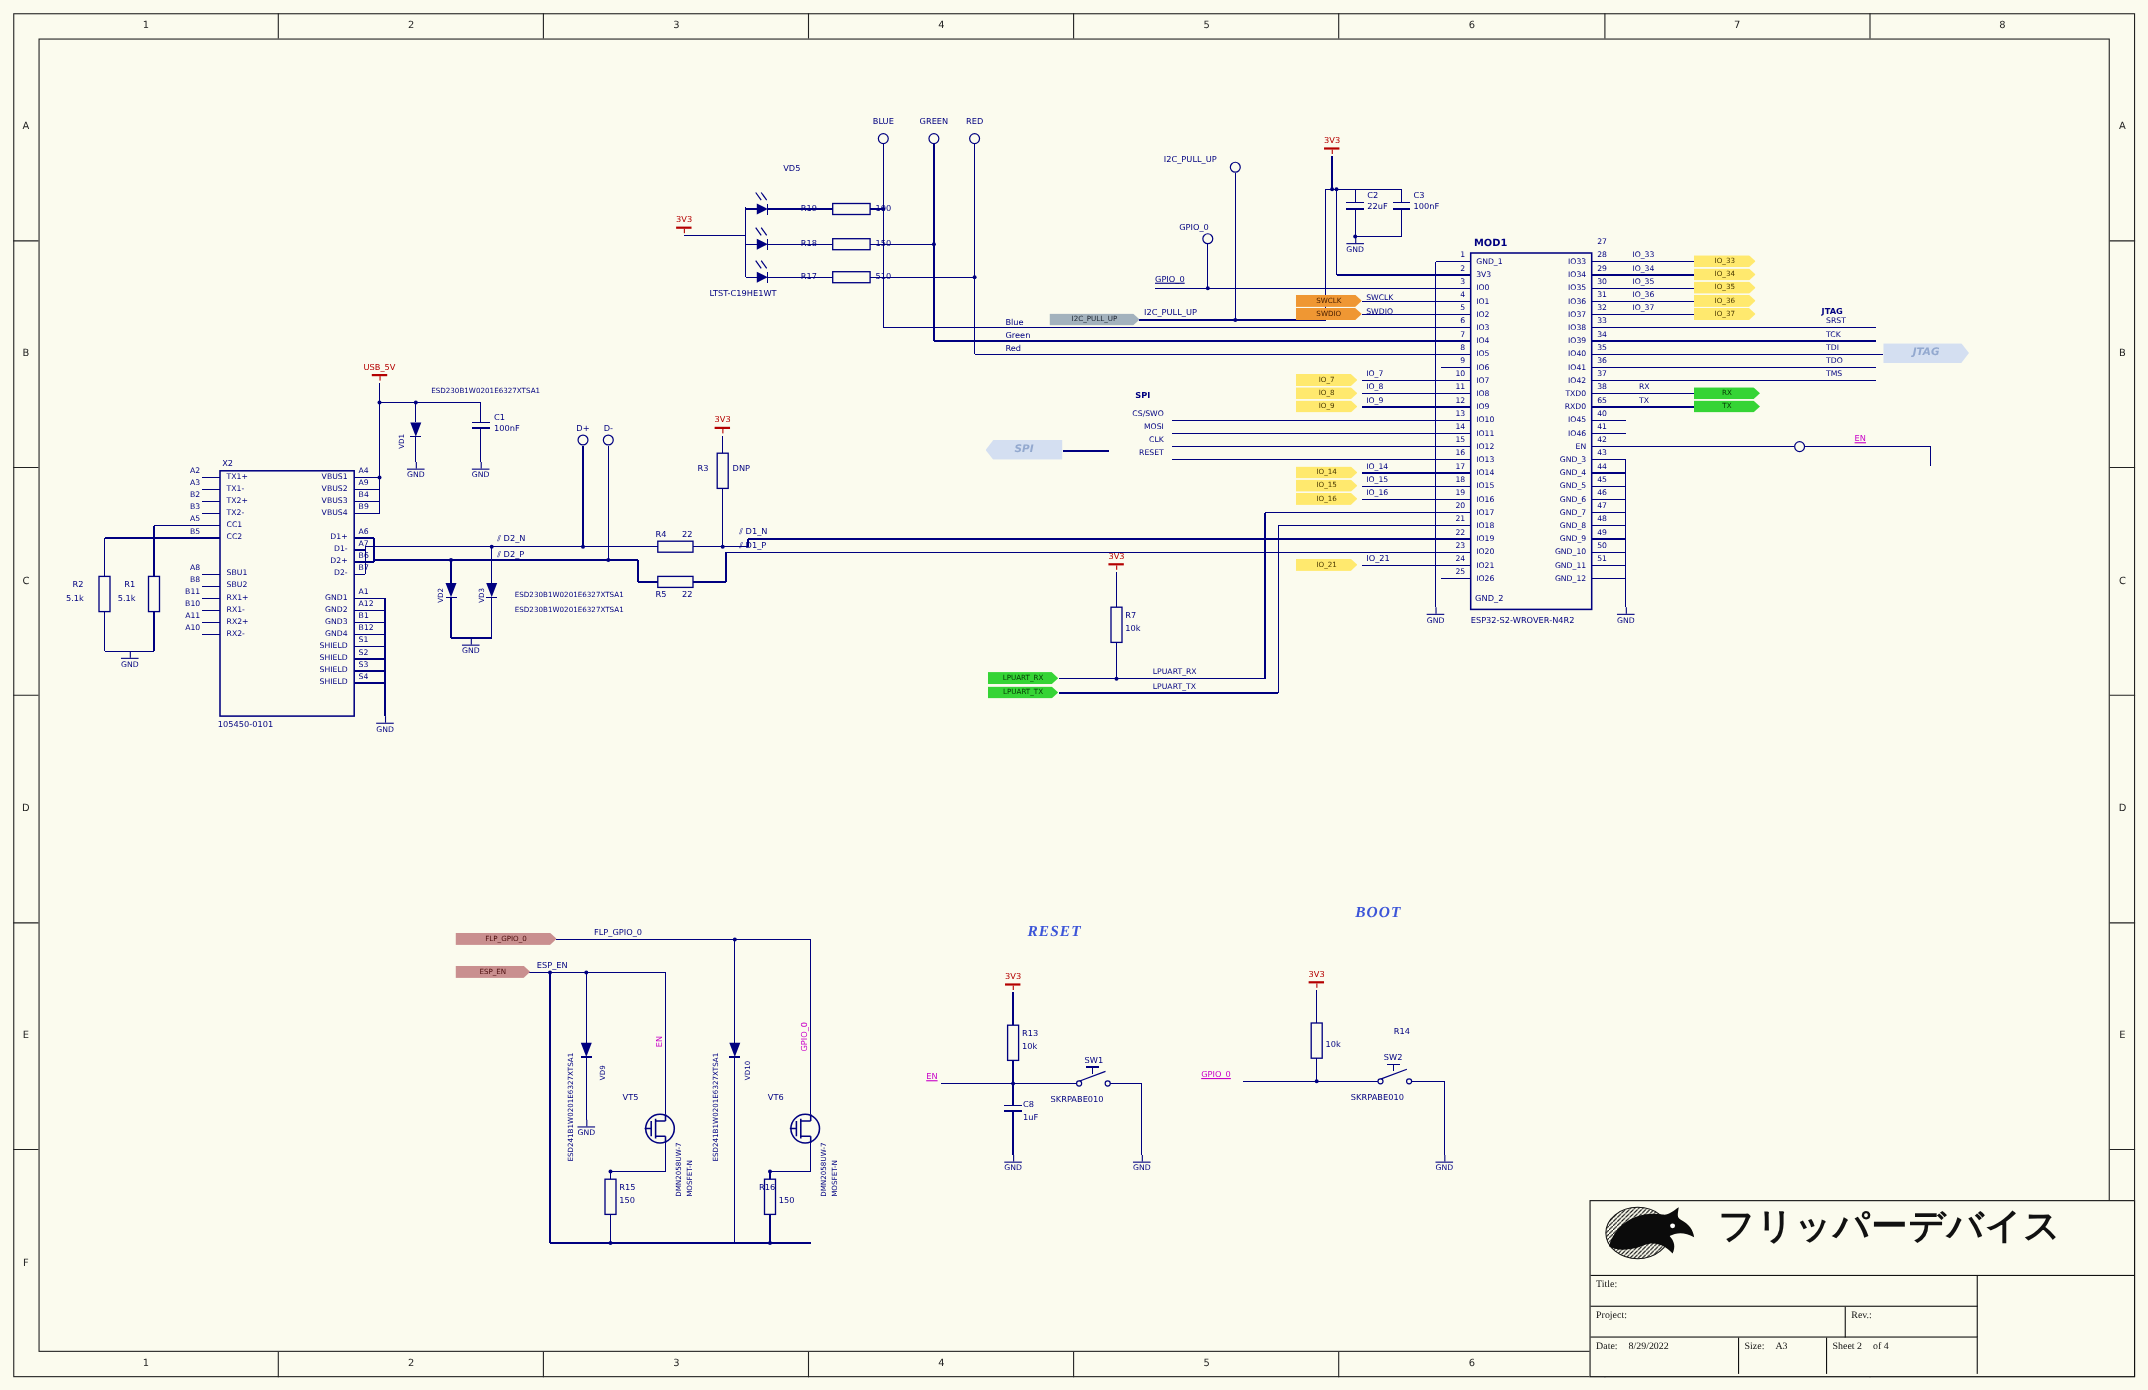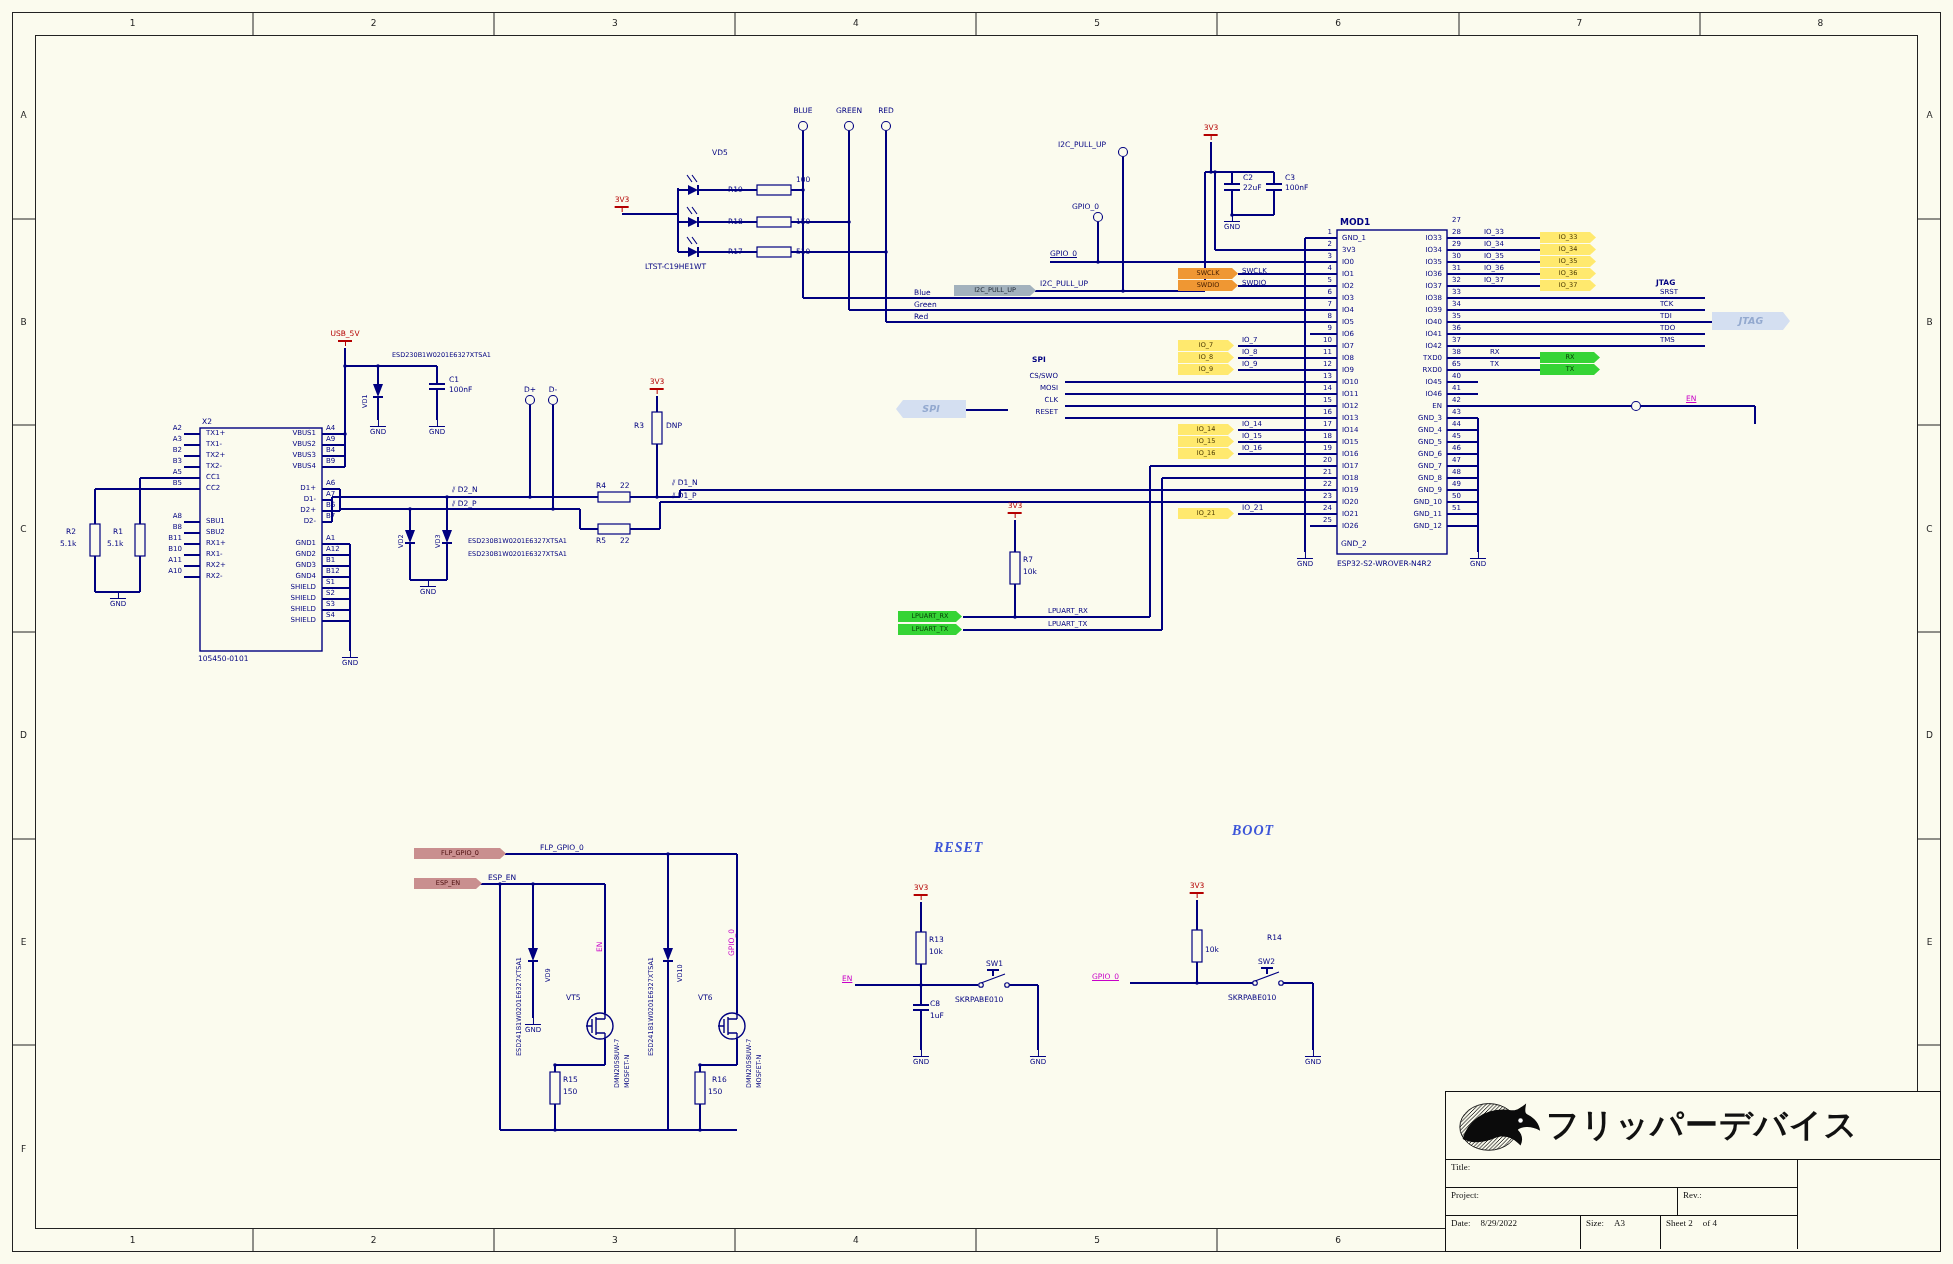--- a/index.html
+++ b/index.html
@@ -51,21 +51,21 @@
   .zx>div{flex:1;text-align:center;line-height:23px;font-size:9px;color:#222}
   .zx.top{top:12px}.zx.bot{top:1229px}
   .zy{position:absolute;top:12px;height:1240px;width:23px;display:flex;flex-direction:column}
   .zy>div{flex:1;display:flex;align-items:center;justify-content:center;font-size:9px;color:#222}
   .zy.lft{left:12px}.zy.rgt{left:1918px}
   
   .sect{position:absolute;font:italic bold 14px "Liberation Serif",serif;color:#3c55d8;letter-spacing:1px}
   
   .tb{position:absolute;left:1445px;top:1091px;width:496px;height:161px;border:1.6px solid #111;background:#fbfbee;
       box-sizing:border-box;font-family:"Liberation Serif",serif;color:#111}
-  .tb-logo{height:68px;border-bottom:1.4px solid #111;display:flex;align-items:center;gap:0;padding:0 8px;box-sizing:border-box}
+  .tb-logo{height:68px;border-bottom:1.4px solid #111;display:flex;align-items:flex-start;gap:16px;padding:0 8px;box-sizing:border-box}
   .tb-logo .kana{font-family:"DejaVu Sans",sans-serif;font-weight:bold;font-size:33px;letter-spacing:1px;color:#111}
   .tb-grid{position:relative;height:91px}
   .tb-grid>div{position:absolute;box-sizing:border-box;font-size:9px;padding:2px 5px}
   .c-title{left:0;top:0;width:352px;height:28px;border-bottom:1px solid #111;border-right:1px solid #111}
   .c-proj{left:0;top:28px;width:232px;height:28px;border-bottom:1px solid #111;border-right:1px solid #111}
   .c-rev{left:232px;top:28px;width:120px;height:28px;border-bottom:1px solid #111;border-right:1px solid #111}
   .c-date{left:0;top:56px;width:135px;height:33px;border-right:1px solid #111}
   .c-size{left:135px;top:56px;width:80px;height:33px;border-right:1px solid #111}
   .c-sheet{left:215px;top:56px;width:137px;height:33px;border-right:1px solid #111}
   .c-co{left:352px;top:0;width:144px;height:91px}
@@ -270,21 +270,21 @@
 
   <div class="t ctr" style="left:803px;top:107px">BLUE</div>
   <div class="t ctr" style="left:849px;top:107px">GREEN</div>
   <div class="t ctr" style="left:886px;top:107px">RED</div>
   <div class="pwr" style="left:622px;top:196px">
     <span>3V3</span><div class="bar"></div><div class="stub"></div>
   </div>
   <div class="t" style="left:712px;top:149px">VD5</div>
   <div class="t" style="left:645px;top:263px">LTST-C19HE1WT</div>
   <div class="t" style="left:728px;top:186px">R19</div>
-  <div class="t" style="left:796px;top:176px">100</div>
+  <div class="t" style="left:796px;top:186px">100</div>
   <div class="t" style="left:728px;top:218px">R18</div>
   <div class="t" style="left:796px;top:218px">150</div>
   <div class="t" style="left:728px;top:248px">R17</div>
   <div class="t" style="left:796px;top:248px">510</div>
   <div class="t" style="left:914px;top:289px">Blue</div>
   <div class="t" style="left:914px;top:301px">Green</div>
   <div class="t" style="left:914px;top:313px">Red</div>
 
   <div class="t" style="left:1058px;top:141px">I2C_PULL_UP</div>
   <div class="t" style="left:1072px;top:203px">GPIO_0</div>
@@ -656,21 +656,21 @@
   <div class="t t6 rot" style="left:677px;top:982px">VD10</div>
   <div class="gnd" style="left:533px;top:1018px"><div class="stub"></div><div class="bar"></div><span>GND</span></div>
   <div class="t" style="left:566px;top:994px">VT5</div>
   <div class="t" style="left:698px;top:994px">VT6</div>
   <div class="t t6 rot" style="left:614px;top:1088px">DMN2058UW-7</div>
   <div class="t t6 rot" style="left:624px;top:1088px">MOSFET-N</div>
   <div class="t t6 rot" style="left:746px;top:1088px">DMN2058UW-7</div>
   <div class="t t6 rot" style="left:756px;top:1088px">MOSFET-N</div>
   <div class="t" style="left:563px;top:1076px">R15</div>
   <div class="t" style="left:563px;top:1088px">150</div>
-  <div class="t" style="left:712px;top:1076px">R16</div>
+  <div class="t" style="left:690px;top:1076px">R16</div>
   <div class="t" style="left:708px;top:1088px">150</div>
 
   <div class="sect" style="left:934px;top:840px">RESET</div>
   <div class="pwr" style="left:921px;top:884px">
     <span>3V3</span><div class="bar"></div><div class="stub"></div>
   </div>
   <div class="t" style="left:929px;top:936px">R13</div>
   <div class="t" style="left:929px;top:948px">10k</div>
   <div class="t mag ul" style="left:842px;top:975px">EN</div>
   <div class="t" style="left:986px;top:960px">SW1</div>

